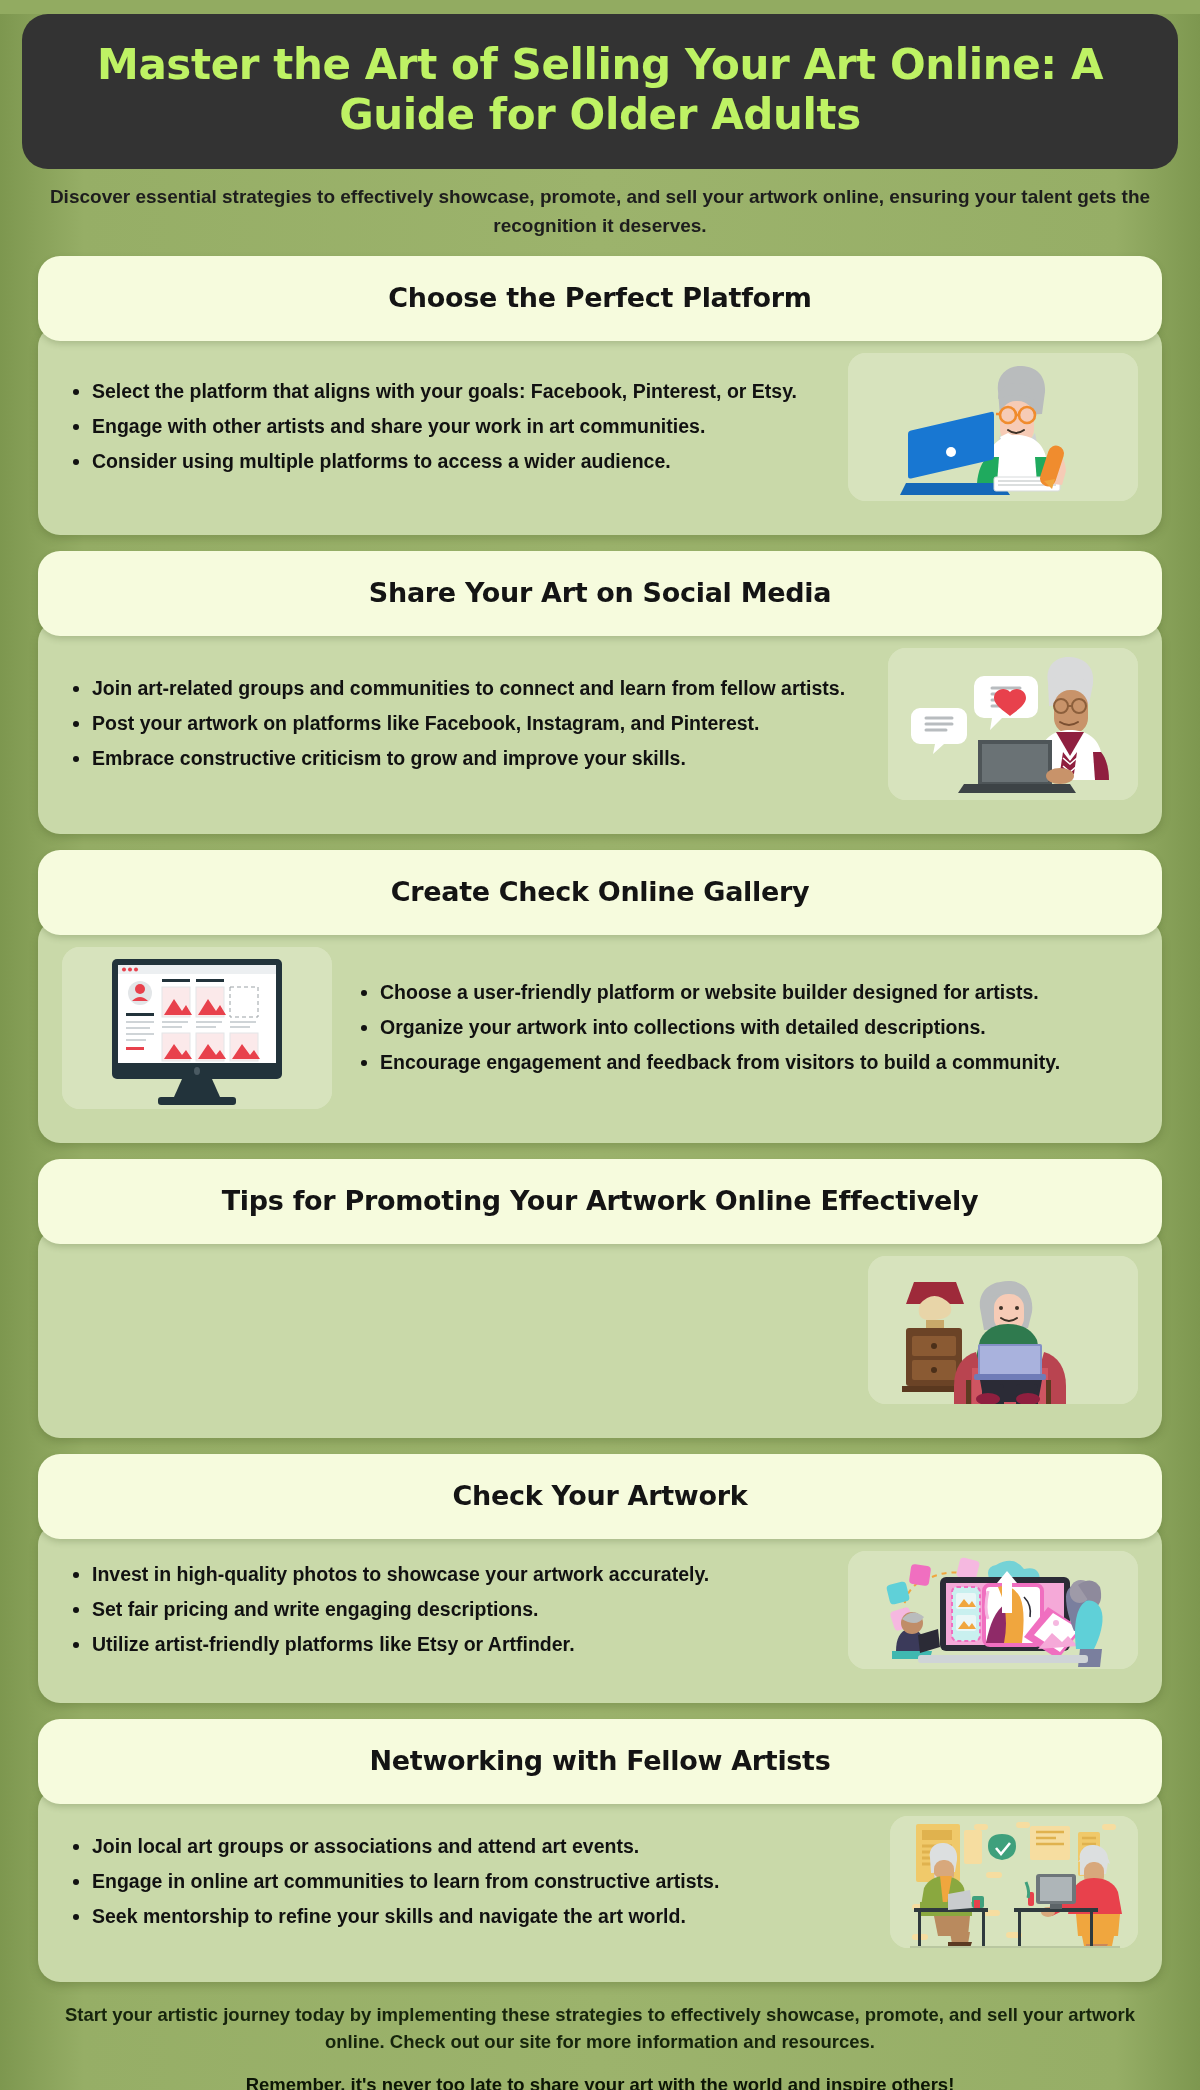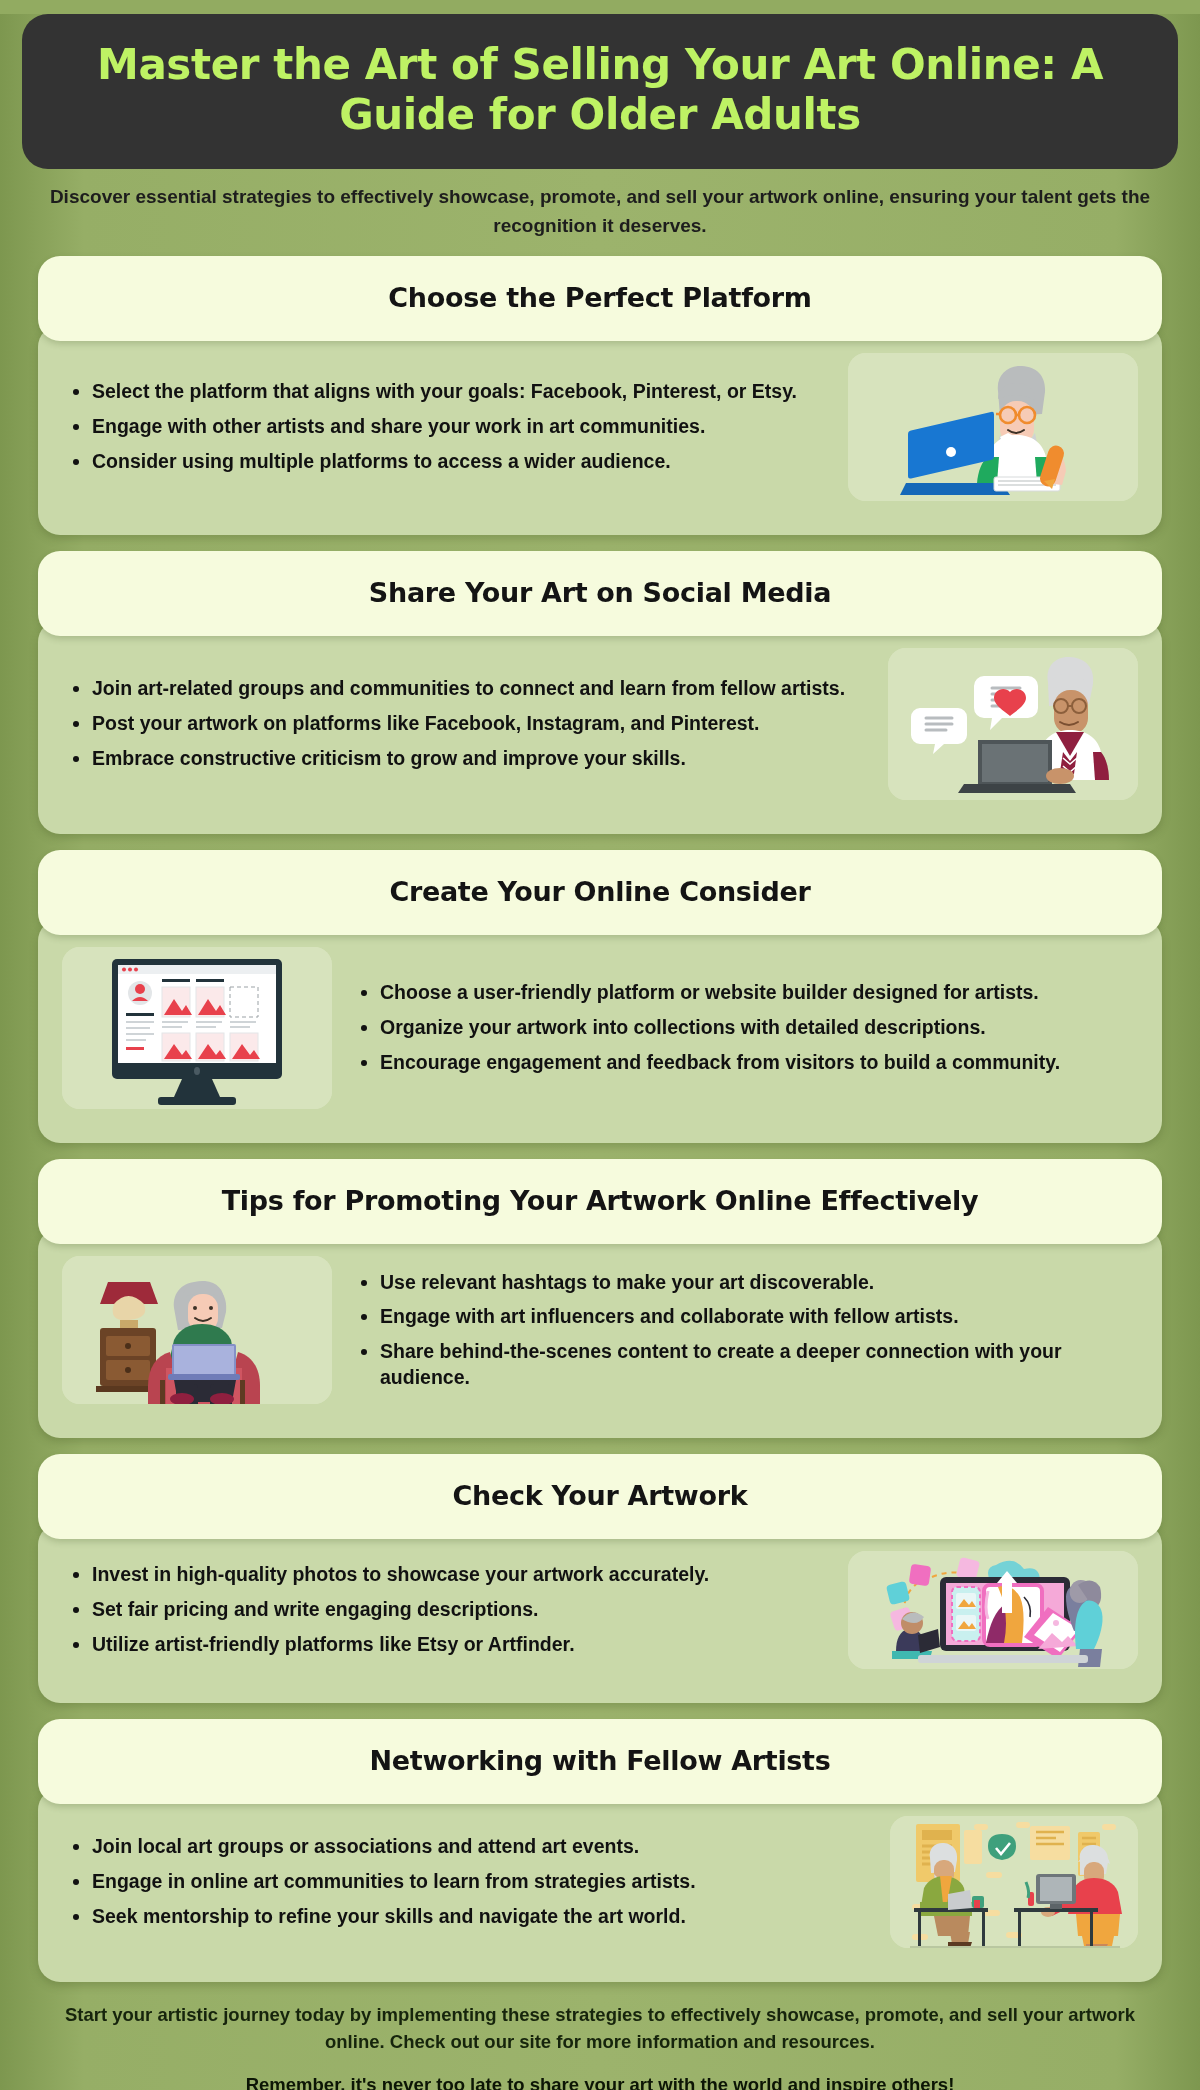--- a/index.html
+++ b/index.html
@@ -184,21 +184,21 @@
           <path d="M94 96h66v38H94z" fill="#6a7275"></path>
           <path d="M76 136h106l6 9H70z" fill="#3d4346"></path>
           <ellipse cx="172" cy="128" rx="14" ry="8" fill="#c8936a"></ellipse>
         </svg>
       </div>
     </div>
   </div>
 
   <div class="card">
     <div class="card-head">
-      <h2>Create Your Online Consider</h2>
+      <h2>Create Check Online Gallery</h2>
     </div>
     <div class="card-body rev">
       <ul class="points">
         <li>Choose a user-friendly platform or website builder designed for artists.</li>
         <li>Organize your artwork into collections with detailed descriptions.</li>
         <li>Encourage engagement and feedback from visitors to build a community.</li>
       </ul>
       <div class="art" style="width:270px;height:162px;">
         <svg width="270" height="162" viewBox="0 0 270 162">
           <rect width="270" height="162" fill="#d7e3bd"></rect>
@@ -242,25 +242,20 @@
         </svg>
       </div>
     </div>
   </div>
 
   <div class="card">
     <div class="card-head">
       <h2>Tips for Promoting Your Artwork Online Effectively</h2>
     </div>
     <div class="card-body rev">
-      <ul class="points">
-        <li>Use relevant hashtags to make your art discoverable.</li>
-        <li>Engage with art influencers and collaborate with fellow artists.</li>
-        <li>Share behind-the-scenes content to create a deeper connection with your audience.</li>
-      </ul>
       <div class="art" style="width:270px;height:148px;">
         <svg width="270" height="148" viewBox="0 0 270 148">
           <rect width="270" height="148" fill="#d7e3bd"></rect>
           <path d="M46 26h42l8 22H38z" fill="#9e2a3a"></path>
           <path d="M52 48q14-16 30 0 6 14-15 16t-15-16z" fill="#e8d5a8"></path>
           <rect x="58" y="64" width="18" height="8" fill="#c9a96a"></rect>
           <rect x="38" y="72" width="56" height="58" rx="3" fill="#6b4326"></rect>
           <rect x="44" y="80" width="44" height="20" rx="2" fill="#8a5a33"></rect>
           <rect x="44" y="104" width="44" height="20" rx="2" fill="#8a5a33"></rect>
           <circle cx="66" cy="90" r="3" fill="#4b2f19"></circle>
@@ -345,21 +340,21 @@
     </div>
   </div>
 
   <div class="card">
     <div class="card-head">
       <h2>Networking with Fellow Artists</h2>
     </div>
     <div class="card-body">
       <ul class="points">
         <li>Join local art groups or associations and attend art events.</li>
-        <li>Engage in online art communities to learn from strategies artists.</li>
+        <li>Engage in online art communities to learn from constructive artists.</li>
         <li>Seek mentorship to refine your skills and navigate the art world.</li>
       </ul>
       <div class="art" style="width:248px;height:132px;">
         <svg width="248" height="132" viewBox="0 0 248 132">
           <rect width="248" height="132" fill="#d7e3bd"></rect>
           <rect x="26" y="8" width="44" height="58" rx="2" fill="#f0c96a"></rect>
           <path d="M32 14h30v10H32z" fill="#e0b24e"></path>
           <path d="M32 30h30M32 36h22M32 42h30M32 48h18" stroke="#e0b24e" stroke-width="3"></path>
           <rect x="74" y="14" width="18" height="34" rx="2" fill="#f6dda0"></rect>
           <rect x="140" y="10" width="40" height="34" rx="2" fill="#f6dda0"></rect>

